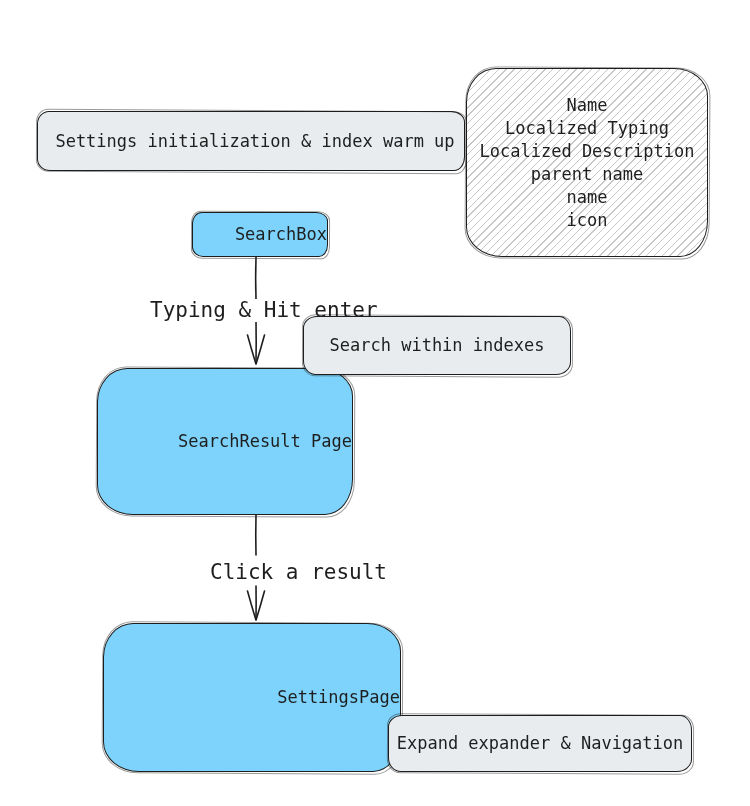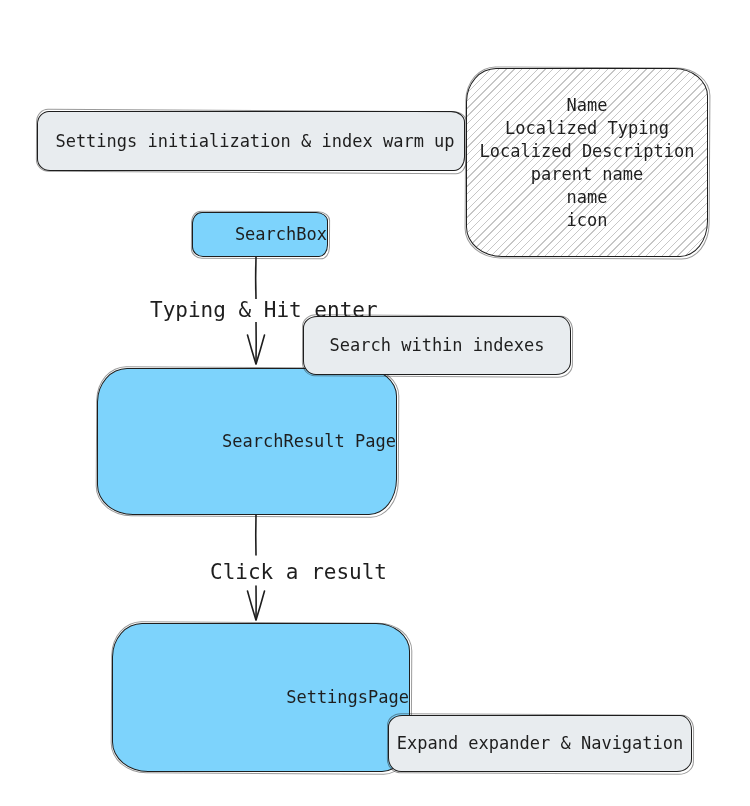--- a/index.html
+++ b/index.html
@@ -28,22 +28,22 @@
   }
   .r-sm{border-radius:12px 14px 11px 13px / 13px 11px 14px 12px;}
   .r-md{border-radius:14px 12px 15px 13px / 12px 15px 13px 14px;}
   .r-lg{border-radius:30px 34px 28px 36px / 34px 28px 36px 30px;}
 
   #n-settings-init{left:37px;top:111px;width:428px;height:60px;z-index:1;padding-left:8px;}
   #n-index-note{left:466px;top:68px;width:242px;height:189px;z-index:2;}
   #n-search-box{left:192px;top:212px;width:136px;height:45px;z-index:1;
     border-radius:10px 12px 9px 11px / 11px 9px 12px 10px;}
   #n-search-within{left:303px;top:316px;width:268px;height:59px;z-index:3;}
-  #n-search-result{left:97px;top:368px;width:300px;height:147px;z-index:1;}
-  #n-settings-page{left:112px;top:623px;width:298px;height:149px;z-index:1;padding-left:38px;}
+  #n-search-result{left:97px;top:368px;width:256px;height:147px;z-index:1;}
+  #n-settings-page{left:103px;top:623px;width:298px;height:149px;z-index:1;padding-left:38px;}
   #n-expand-nav{left:388px;top:715px;width:304px;height:57px;z-index:3;}
 
   .edge{position:absolute;z-index:2;}
   .edge path{fill:none;stroke:#1e1e1e;stroke-width:1.6;stroke-linecap:round;}
   #e-typing{left:230px;top:254px;}
   #e-click{left:230px;top:512px;}
 
   .edge-label{
     position:absolute;z-index:2;background:#ffffff;
     font-size:21px;line-height:23px;text-align:center;white-space:nowrap;

